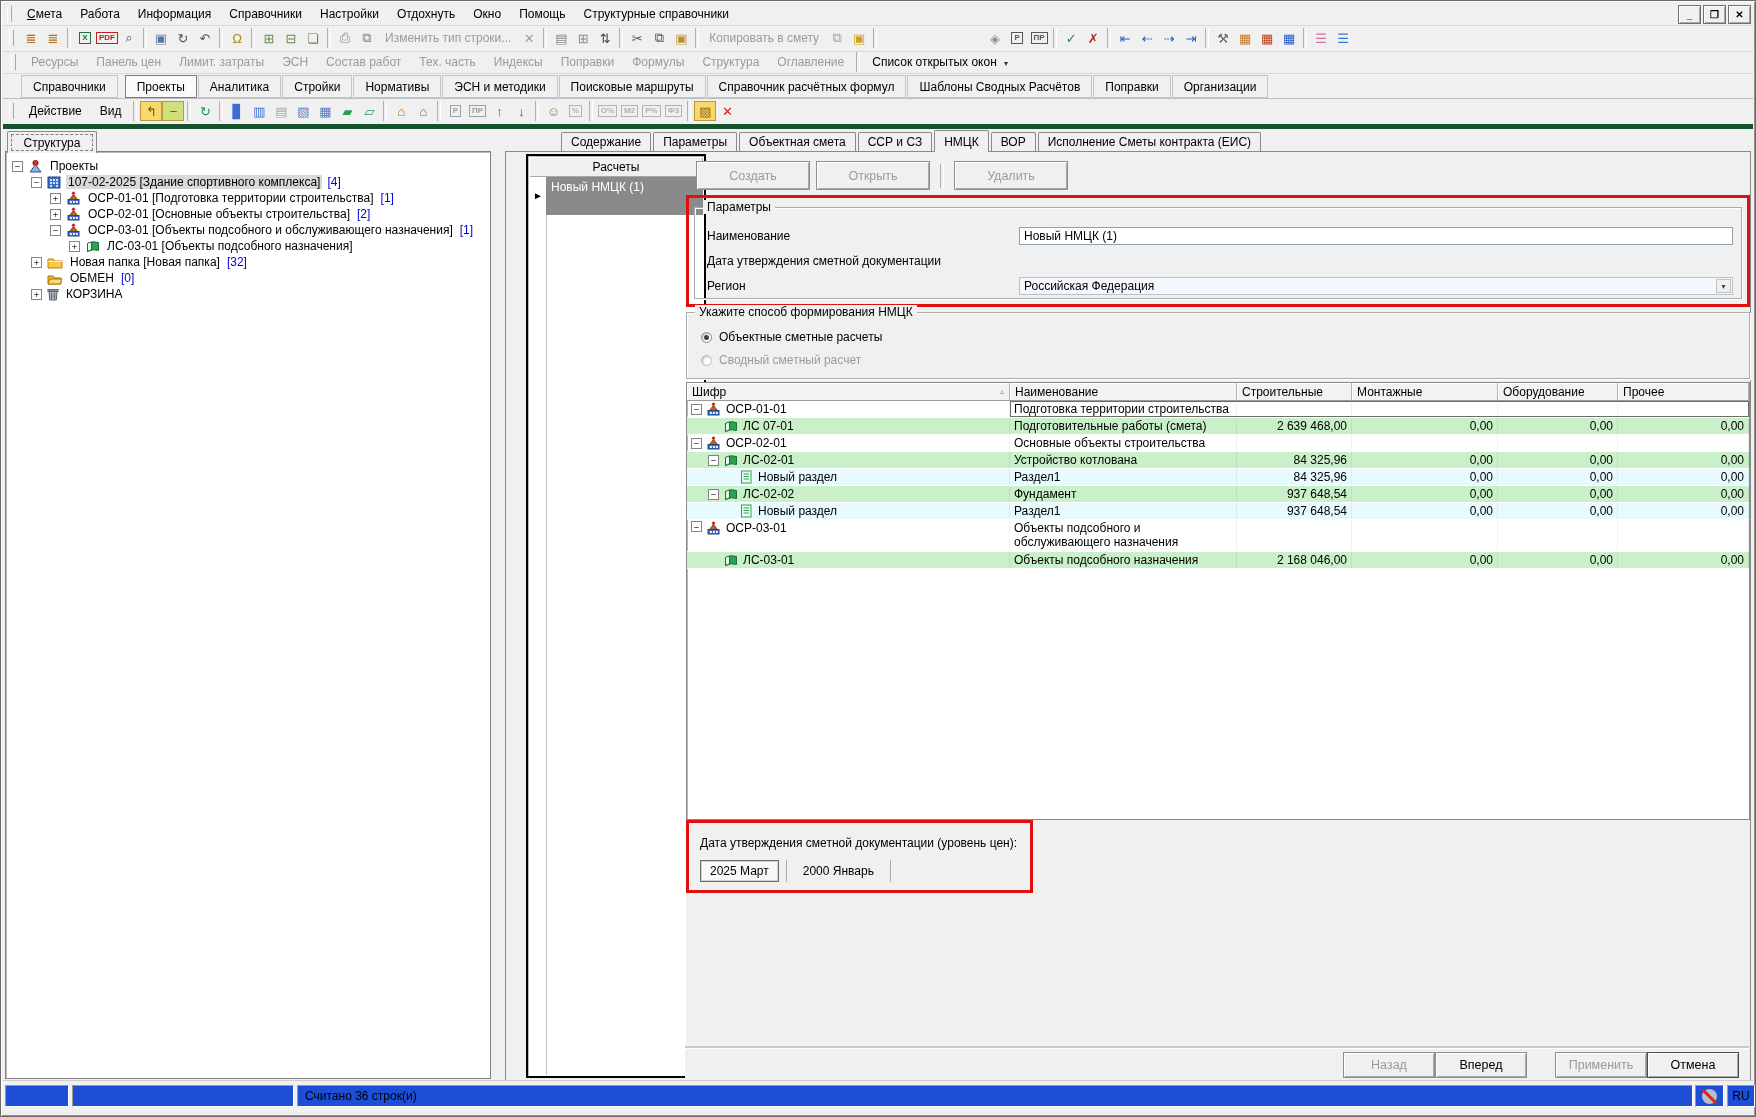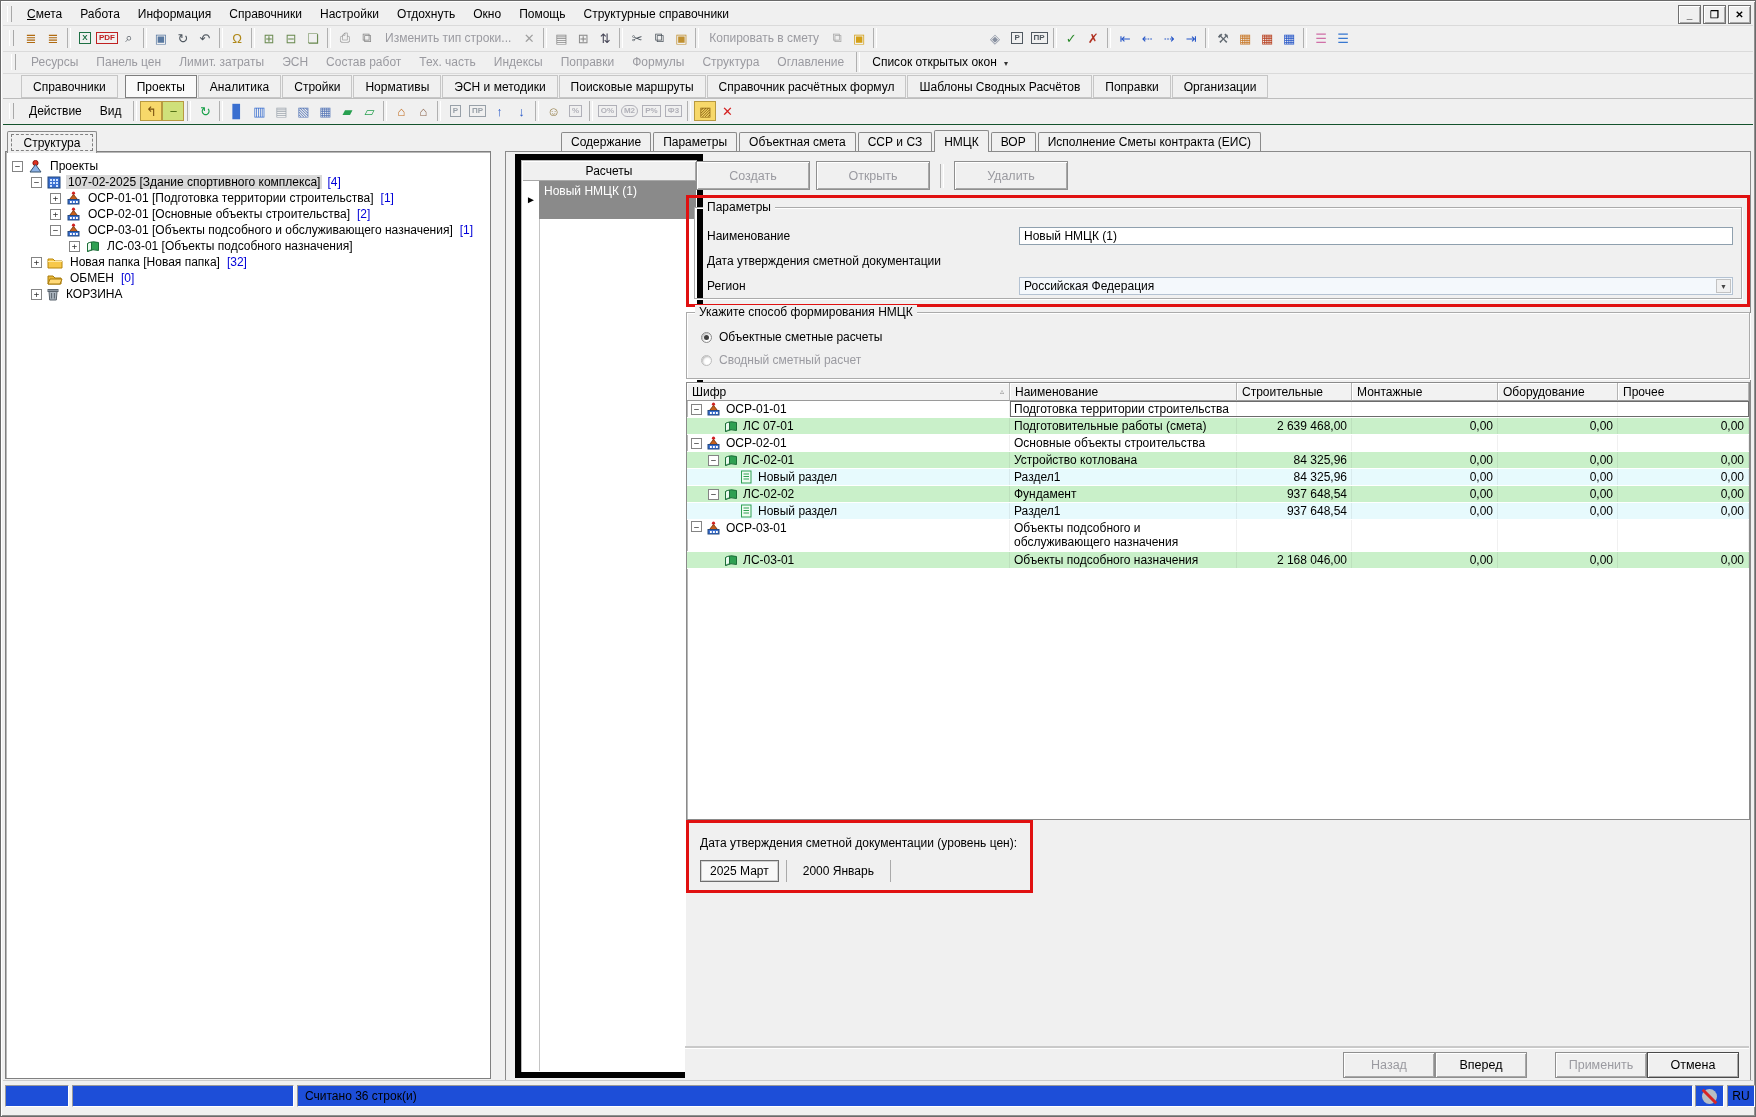--- a/index.html
+++ b/index.html
@@ -13,21 +13,21 @@
   .menu-item{padding:2px 9px;cursor:default;}
   .menu-item.hot::first-letter{text-decoration:underline;}
   .win-controls{margin-left:auto;display:flex;gap:2px;padding-right:2px;}
   .win-btn{width:21px;height:17px;display:flex;align-items:center;justify-content:center;
            font-size:10px;font-weight:bold;background:#f0f0f0;border:1px solid #707070;
            box-shadow:inset 1px 1px 0 #fff, inset -1px -1px 0 #a8a8a8;}
   .mgrip{width:3px;height:16px;border-left:1px solid #fff;border-right:1px solid #a8a8a8;margin:0 6px 0 4px;flex:none;}
   .toolbar-row{top:24px;height:26px;border-bottom:1px solid #dadada;padding-left:2px;}
   .panelbar{top:50px;height:22px;border-bottom:1px solid #dadada;padding-left:4px;}
   .wstabs{top:72px;height:25px;border-bottom:1px solid #bdbdbd;padding-left:18px;align-items:flex-end;}
-  .actionbar{top:97px;height:26px;border-bottom:1px solid #14532d;padding-left:2px;}
+  .actionbar{top:97px;height:26px;border-bottom:5px solid #14532d;padding-left:2px;}
   .tbi{min-width:22px;height:20px;display:flex;align-items:center;justify-content:center;
        font-size:13px;flex:none;cursor:default;}
   .tbi .boxed{border:1px solid currentColor;font-size:8px;line-height:10px;padding:0 2px;font-weight:bold;}
   .tsep{width:2px;height:20px;border-left:1px solid #b0b0b0;border-right:1px solid #fff;margin:0 3px;flex:none;}
   .tspacer{width:104px;flex:none;}
   .tlabel{color:#9a9aa0;padding:0 7px;white-space:nowrap;}
   .plink{color:#9a9aa0;padding:0 9px;white-space:nowrap;}
   .plink.darkl{color:#000;}
   .dd-arrow{font-size:8px;color:#333;margin-left:4px;}
   .wstab{padding:4px 11px 4px;border:1px solid #c6c6c6;background:#f0f0f0;margin-right:1px;
@@ -50,22 +50,22 @@
   .tlabel2{padding:0 2px;}
   .tlabel2.selected{background:#d9d9d9;}
   .tcount{color:var(--count-blue);margin-left:5px;}
   
   .rightpanel{position:absolute;left:504px;top:125px;right:4px;height:956px;}
   .doc-tabs{position:absolute;left:56px;top:3px;height:22px;display:flex;align-items:flex-end;z-index:3;}
   .doctab{padding:2px 9px;border:1px solid #8a8a8a;border-bottom:none;border-radius:2px 2px 0 0;
           background:#f0f0f0;margin-right:2px;height:19px;box-sizing:border-box;white-space:nowrap;}
   .doctab.active{height:22px;margin-bottom:-1px;padding-top:4px;z-index:4;}
   .client{position:absolute;left:0;top:25px;right:0;bottom:0;border:1px solid #8a8a8a;background:#f0f0f0;}
-  .calc-list{position:absolute;left:9px;top:2px;width:176px;bottom:3px;background:#fff;
-             border:6px solid #000000;box-shadow:inset 1px 1px 0 #b8b8b8;}
+  .calc-list{position:absolute;left:20px;top:2px;width:176px;bottom:3px;background:#fff;
+             border:2px solid #000000;box-shadow:inset 1px 1px 0 #b8b8b8;}
   .calc-header{position:absolute;left:1px;right:1px;top:1px;height:20px;background:#f0f0f0;
                border-bottom:1px solid #9a9a9a;box-shadow:inset 1px 1px 0 #fff, inset -1px -1px 0 #a8a8a8;
                display:flex;align-items:center;justify-content:center;}
   .calc-gutter{position:absolute;left:1px;top:21px;width:17px;bottom:1px;border-right:1px solid #c4c4c4;background:#fff;}
   .calc-marker{position:absolute;left:4px;top:13px;font-size:10px;color:#000;}
   .calc-row{position:absolute;left:18px;right:1px;top:21px;height:38px;background:#8a8a8a;color:#fff;
             padding:3px 5px;box-sizing:border-box;}
   .content{position:absolute;left:180px;top:0;width:1064px;height:896px;}
   .action-row{position:absolute;top:9px;left:10px;display:flex;gap:6px;align-items:center;}
   .abtn{width:112px;height:27px;background:#f0f0f0;border:1px solid #8f8f8f;
@@ -402,21 +402,21 @@
         <span style="color: rgb(144, 120, 64);">☺</span>
       </span>
       <span class="tbi">
         <span class="boxed" style="color: rgb(176, 176, 184);">%</span>
       </span>
       <span class="tsep"></span>
       <span class="tbi">
         <span class="boxed" style="color: rgb(176, 176, 184);">О%</span>
       </span>
       <span class="tbi">
-        <span class="boxed" style="color: rgb(176, 176, 184); border-radius: 6px;">М2</span>
+        <span class="boxed" style="color: rgb(176, 176, 184);">М2</span>
       </span>
       <span class="tbi">
         <span class="boxed" style="color: rgb(176, 176, 184);">Р%</span>
       </span>
       <span class="tbi">
         <span class="boxed" style="color: rgb(176, 176, 184);">Ф3</span>
       </span>
       <span class="tsep"></span>
       <span class="tbi" style="background: rgb(247, 216, 106); border: 1px solid rgb(184, 154, 64); box-sizing: border-box;">
         <span style="color: rgb(138, 98, 16);">▨</span>

